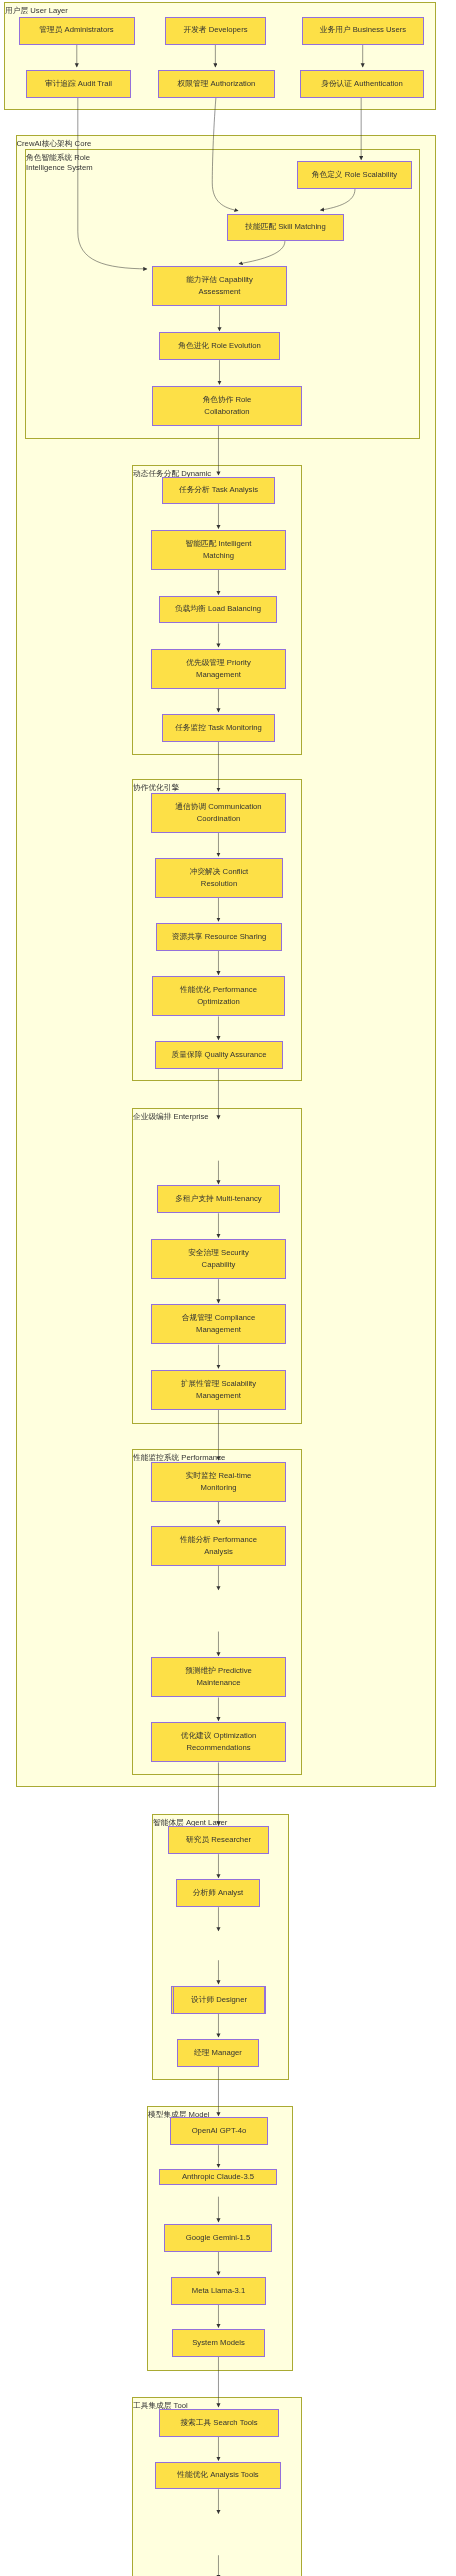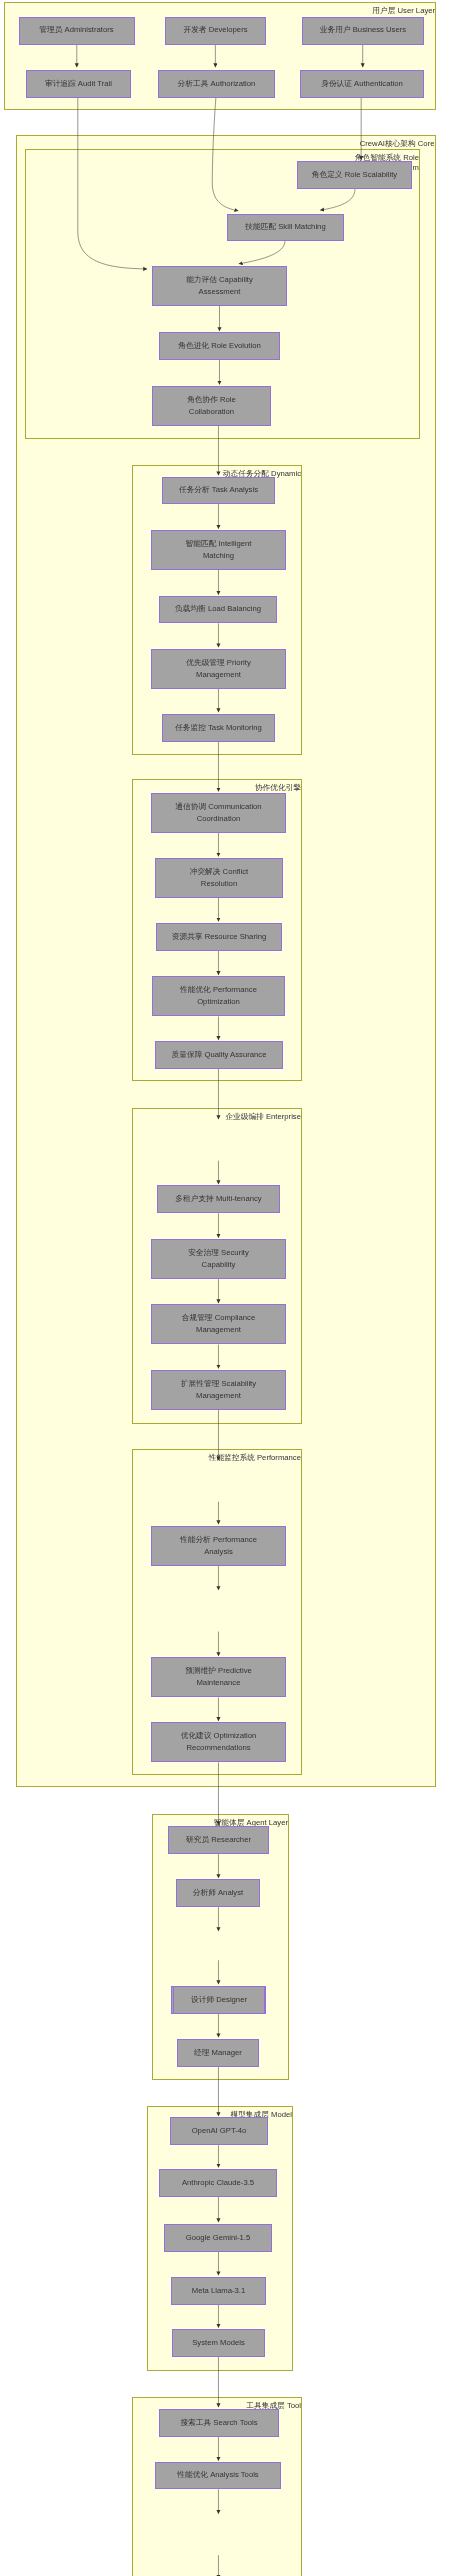--- a/index.html
+++ b/index.html
@@ -1,21 +1,21 @@
 <!DOCTYPE html>
 <html style="font-size:8.2px"><head>
 <meta charset="utf-8">
 <style>
   html,body{margin:0;padding:0;background:#ffffff;}
   #canvas{position:relative;width:457px;height:3362px;background:#ffffff;
           font-family:"Liberation Sans","DejaVu Sans",sans-serif;color:#333;}
   .sg{position:absolute;background:#ffffde;border:0.5px solid #aaaa33;box-sizing:border-box;}
-  .sg-title{position:absolute;top:2.6px;left:0;width:100%;text-align:right;
+  .sg-title{position:absolute;top:2.6px;left:0;width:100%;text-align:left;
             font-size:7.7px;line-height:10.3px;color:#333;white-space:pre-line;}
-  .node{position:absolute;background:#a3a3a3;border:0.5px solid #9370db;box-sizing:border-box;
+  .node{position:absolute;background:#fde047;border:0.5px solid #9370db;box-sizing:border-box;
         display:flex;align-items:center;justify-content:center;text-align:center;
         font-size:7.7px;line-height:12.4px;color:#333;white-space:pre-line;z-index:3;}
   #edges{position:absolute;left:0;top:0;z-index:2;}
 </style>
 </head>
 <body>
 
 <div id="canvas">
 
   <div class="sg" style="left:4.1px;top:2.1px;width:432px;height:108px">
@@ -110,29 +110,29 @@
       <path d="M419,190 C414,255 412,320 412,355 C412,392 434,404 462,409" stroke="#333333" fill="none" stroke-width="1" marker-end="url(#arrow)"></path>
       <path d="M151,190 L151,450 C151,508 205,521 285,522" stroke="#333333" fill="none" stroke-width="1" marker-end="url(#arrow)"></path>
       <path d="M689,367 C689,392 658,402 622,408" stroke="#333333" fill="none" stroke-width="1" marker-end="url(#arrow)"></path>
       <path d="M553,468 C553,491 512,504 464,512" stroke="#333333" fill="none" stroke-width="1" marker-end="url(#arrow)"></path>
     </svg>
 
   <div class="node" style="left:18.5px;top:16.5px;width:116px;height:28px">管理员 Administrators</div>
   <div class="node" style="left:165px;top:16.5px;width:101px;height:28px">开发者 Developers</div>
   <div class="node" style="left:302px;top:16.5px;width:122px;height:28px">业务用户 Business Users</div>
   <div class="node" style="left:26px;top:70px;width:105px;height:28px">审计追踪 Audit Trail</div>
-  <div class="node" style="left:158px;top:70px;width:117px;height:28px">分析工具 Authorization</div>
+  <div class="node" style="left:158px;top:70px;width:117px;height:28px">权限管理 Authorization</div>
   <div class="node" style="left:300px;top:70px;width:124px;height:28px">身份认证 Authentication</div>
 
   <div class="node" style="left:297px;top:161px;width:115px;height:28px">角色定义 Role Scalability</div>
   <div class="node" style="left:227px;top:214px;width:117px;height:27px">技能匹配 Skill Matching</div>
   <div class="node" style="left:152px;top:266px;width:135px;height:40px">能力评估 Capability
 Assessment</div>
   <div class="node" style="left:159px;top:332px;width:121px;height:28px">角色进化 Role Evolution</div>
-  <div class="node" style="left:152px;top:386px;width:119px;height:40px">角色协作 Role
+  <div class="node" style="left:152px;top:386px;width:150px;height:40px">角色协作 Role
 Collaboration</div>
 
   <div class="node" style="left:162px;top:477px;width:113px;height:27px">任务分析 Task Analysis</div>
   <div class="node" style="left:151px;top:530px;width:135px;height:40px">智能匹配 Intelligent
 Matching</div>
   <div class="node" style="left:159px;top:596px;width:118px;height:27px">负载均衡 Load Balancing</div>
   <div class="node" style="left:151px;top:649px;width:135px;height:40px">优先级管理 Priority
 Management</div>
   <div class="node" style="left:162px;top:714px;width:113px;height:28px">任务监控 Task Monitoring</div>
 
@@ -146,35 +146,37 @@
   <div class="node" style="left:155px;top:1041px;width:128px;height:28px">质量保障 Quality Assurance</div>
 
   <div class="node" style="left:157px;top:1185px;width:123px;height:28px">多租户支持 Multi-tenancy</div>
   <div class="node" style="left:151px;top:1239px;width:135px;height:40px">安全治理 Security
 Capability</div>
   <div class="node" style="left:151px;top:1304px;width:135px;height:40px">合规管理 Compliance
 Management</div>
   <div class="node" style="left:151px;top:1370px;width:135px;height:40px">扩展性管理 Scalability
 Management</div>
 
+  <div class="node" style="left:151px;top:1462px;width:135px;height:40px">实时监控 Real-time
+Monitoring</div>
   <div class="node" style="left:151px;top:1526px;width:135px;height:40px">性能分析 Performance
 Analysis</div>
   <div class="node" style="left:151px;top:1657px;width:135px;height:40px">预测维护 Predictive
 Maintenance</div>
   <div class="node" style="left:151px;top:1722px;width:135px;height:40px">优化建议 Optimization
 Recommendations</div>
 
   <div class="node" style="left:168px;top:1826px;width:101px;height:28px">研究员 Researcher</div>
   <div class="node" style="left:176px;top:1879px;width:84px;height:28px">分析师 Analyst</div>
   <div class="node" style="left:171px;top:1986px;width:95px;height:28px">开发者 Developer</div>
   <div class="node" style="left:173px;top:1986px;width:92px;height:28px">设计师 Designer</div>
   <div class="node" style="left:177px;top:2039px;width:82px;height:28px">经理 Manager</div>
 
   <div class="node" style="left:170px;top:2117px;width:98px;height:28px">OpenAI GPT-4o</div>
-  <div class="node" style="left:159px;top:2169px;width:118px;height:28px">Anthropic Claude-3.5</div>
+  <div class="node" style="left:159px;top:2169px;width:118px;height:16px">Anthropic Claude-3.5</div>
   <div class="node" style="left:164px;top:2224px;width:108px;height:28px">Google Gemini-1.5</div>
   <div class="node" style="left:171px;top:2277px;width:95px;height:28px">Meta Llama-3.1</div>
   <div class="node" style="left:172px;top:2329px;width:93px;height:28px">System Models</div>
 
   <div class="node" style="left:159px;top:2409px;width:120px;height:28px">搜索工具 Search Tools</div>
   <div class="node" style="left:155px;top:2462px;width:126px;height:27px">性能优化 Analysis Tools</div>
 
 </div>
 
 

